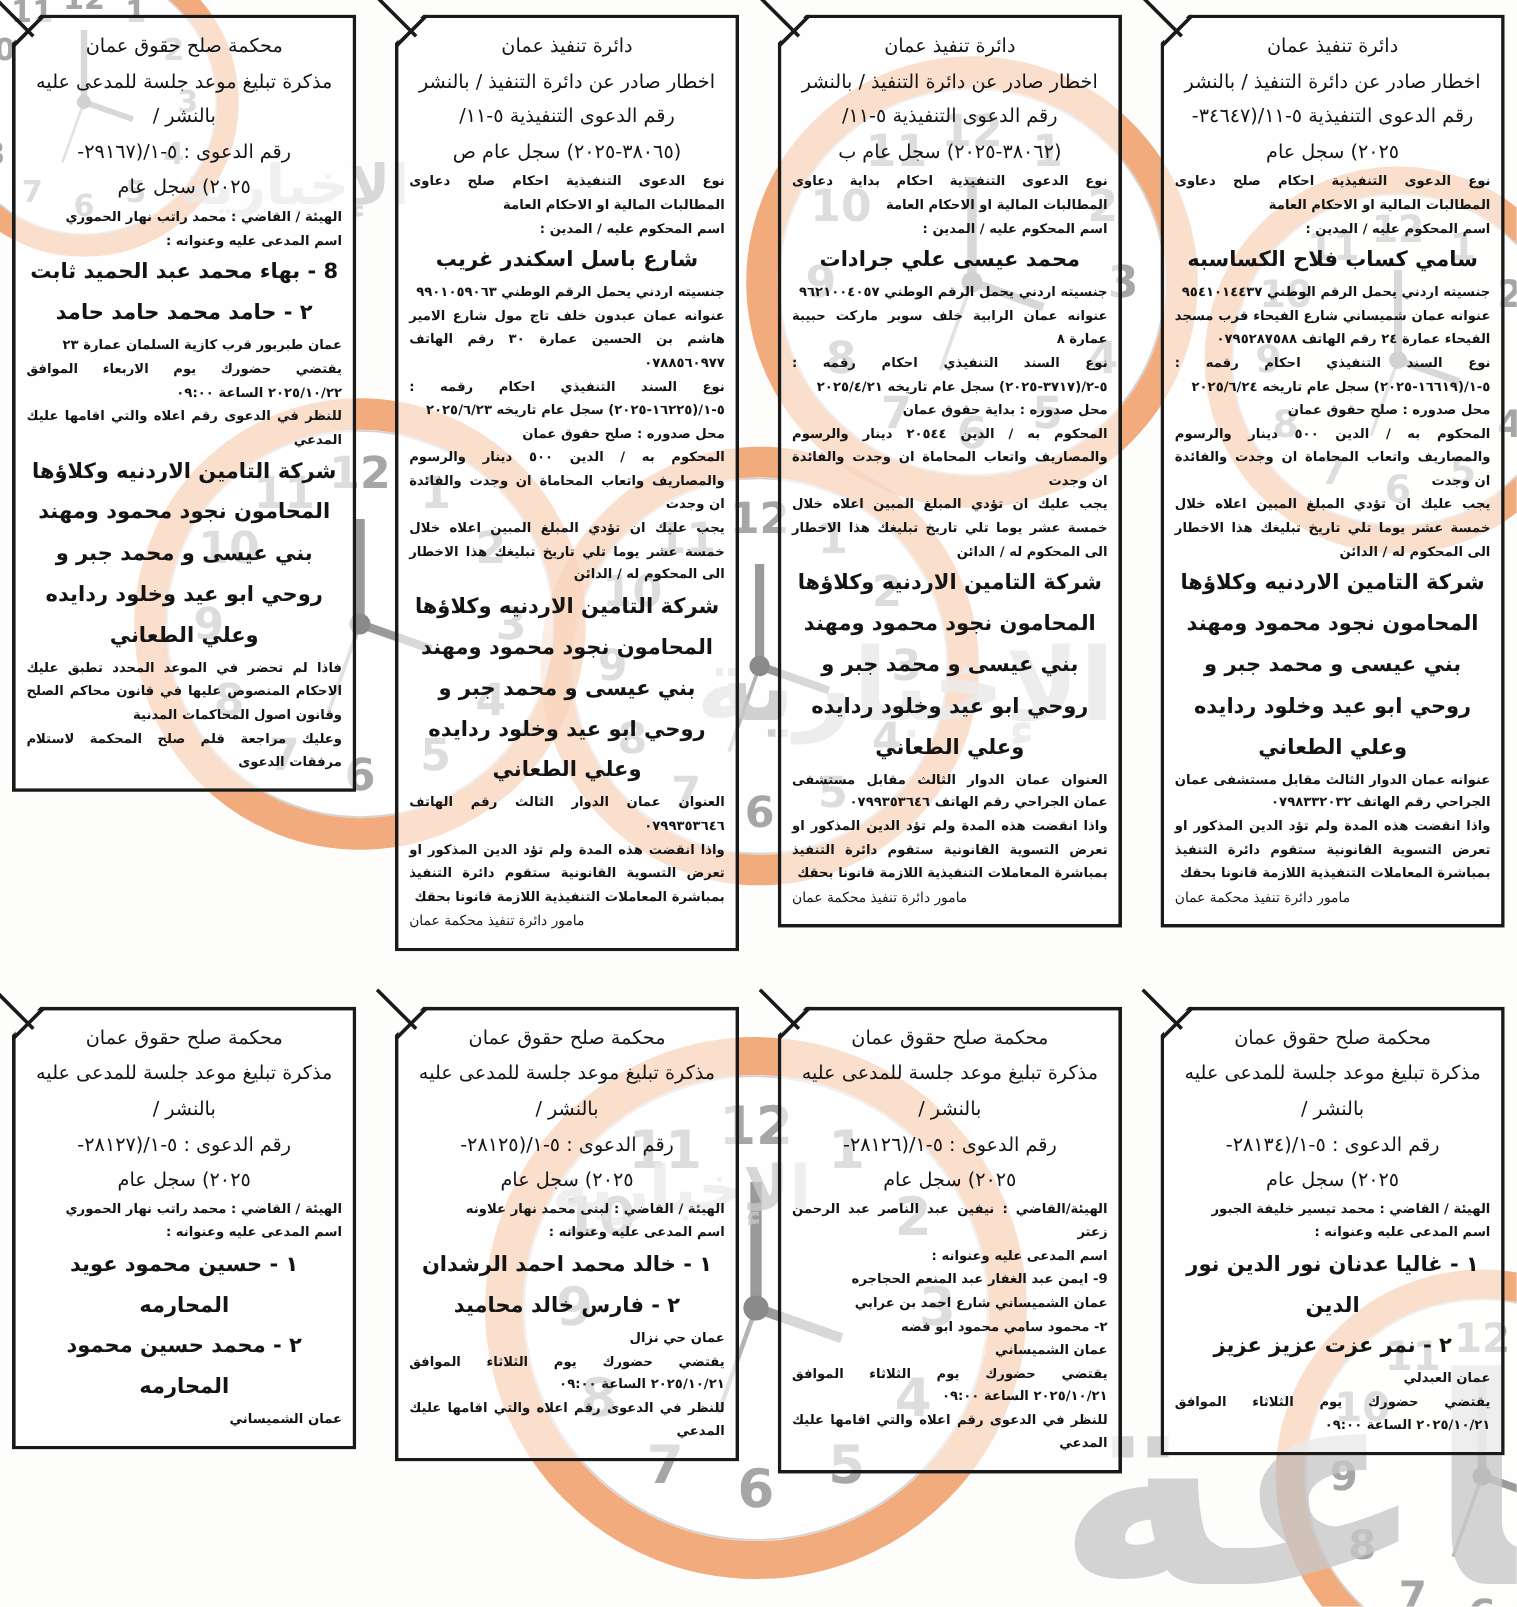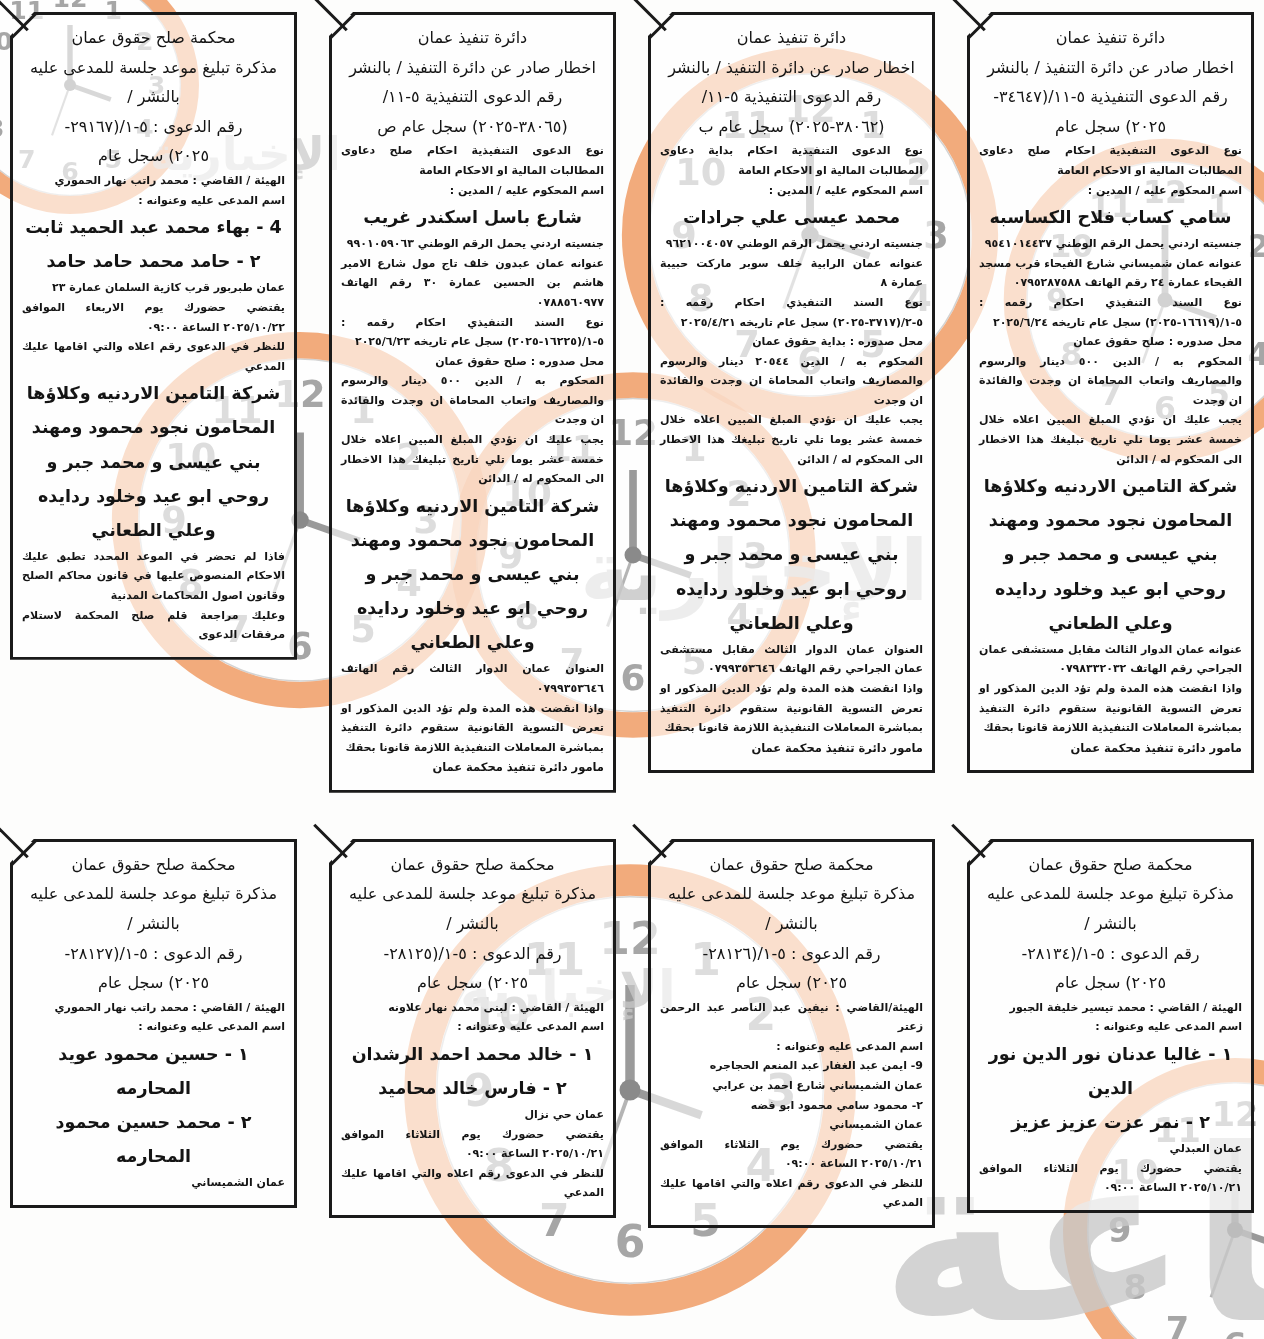--- a/index.html
+++ b/index.html
@@ -27,21 +27,21 @@
     padding:8px 9px 12px;
   }
   .cut-edge{
     position:absolute;left:-7px;top:9px;width:36px;height:3px;
     background:#1a1a1a;transform:rotate(-45deg);
   }
   .ln{margin:0;color:#141414;}
   .t{font-weight:normal;font-size:16px;line-height:1.85;text-align:center;}
   .n{font-weight:bold;font-size:17.5px;line-height:1.95;text-align:center;}
   .s{font-weight:bold;font-size:11px;line-height:1.78;text-align:justify;text-align-last:right;}
-  .c{font-weight:bold;font-size:11.5px;line-height:1.78;text-align:right;}
+  .c{font-weight:normal;font-size:11.5px;line-height:1.78;text-align:left;}
   .j{font-weight:bold;font-size:11px;line-height:1.78;text-align:justify;text-align-last:justify;}
 </style>
 </head>
 <body>
 
 <svg class="wm" id="wm-under" width="1264" height="1339" viewBox="0 0 1264 1339">
     <g>
       <circle cx="810" cy="235" r="161" fill="#ffffff" fill-opacity="0.5" stroke="#cfcfcf" stroke-width="1.5" opacity="0.9"></circle>
       <circle cx="810" cy="235" r="175" fill="none" stroke="#ee8f52" stroke-width="26.25" opacity="0.75"></circle>
       <text x="810" y="109" fill="#a6a6a6" font-size="36.75" font-weight="bold" text-anchor="middle" dominant-baseline="central" font-family="DejaVu Sans, sans-serif">12</text>
@@ -261,21 +261,21 @@
     <span class="corner-line"></span>
     <article class="notice">
       <span class="cut-edge"></span>
     <p class="ln t">محكمة صلح حقوق عمان</p>
         <p class="ln t">مذكرة تبليغ موعد جلسة للمدعى عليه</p>
         <p class="ln t">بالنشر /</p>
         <p class="ln t">رقم الدعوى : ٥-١/(٢٩١٦٧-</p>
         <p class="ln t">٢٠٢٥) سجل عام</p>
         <p class="ln s">الهيئة / القاضي : محمد راتب نهار الحموري</p>
         <p class="ln s">اسم المدعى عليه وعنوانه :</p>
-        <p class="ln n">4 - بهاء محمد عبد الحميد ثابت</p>
+        <p class="ln n">8 - بهاء محمد عبد الحميد ثابت</p>
         <p class="ln n">٢ - حامد محمد حامد حامد</p>
         <p class="ln s">عمان طبربور قرب كازية السلمان عمارة ٢٣</p>
         <p class="ln j">يقتضي حضورك يوم الاربعاء الموافق</p>
         <p class="ln s">٢٠٢٥/١٠/٢٢ الساعة ٠٩:٠٠</p>
         <p class="ln s">للنظر في الدعوى رقم اعلاه والتي اقامها عليك المدعي</p>
         <p class="ln n">شركة التامين الاردنيه وكلاؤها المحامون نجود محمود ومهند بني عيسى و محمد جبر و روحي ابو عيد وخلود ردايده وعلي الطعاني</p>
         <p class="ln s">فاذا لم تحضر في الموعد المحدد تطبق عليك الاحكام المنصوص عليها في قانون محاكم الصلح وقانون اصول المحاكمات المدنية</p>
         <p class="ln s">وعليك مراجعة قلم صلح المحكمة لاستلام مرفقات الدعوى</p>
       </article>
   </div>

